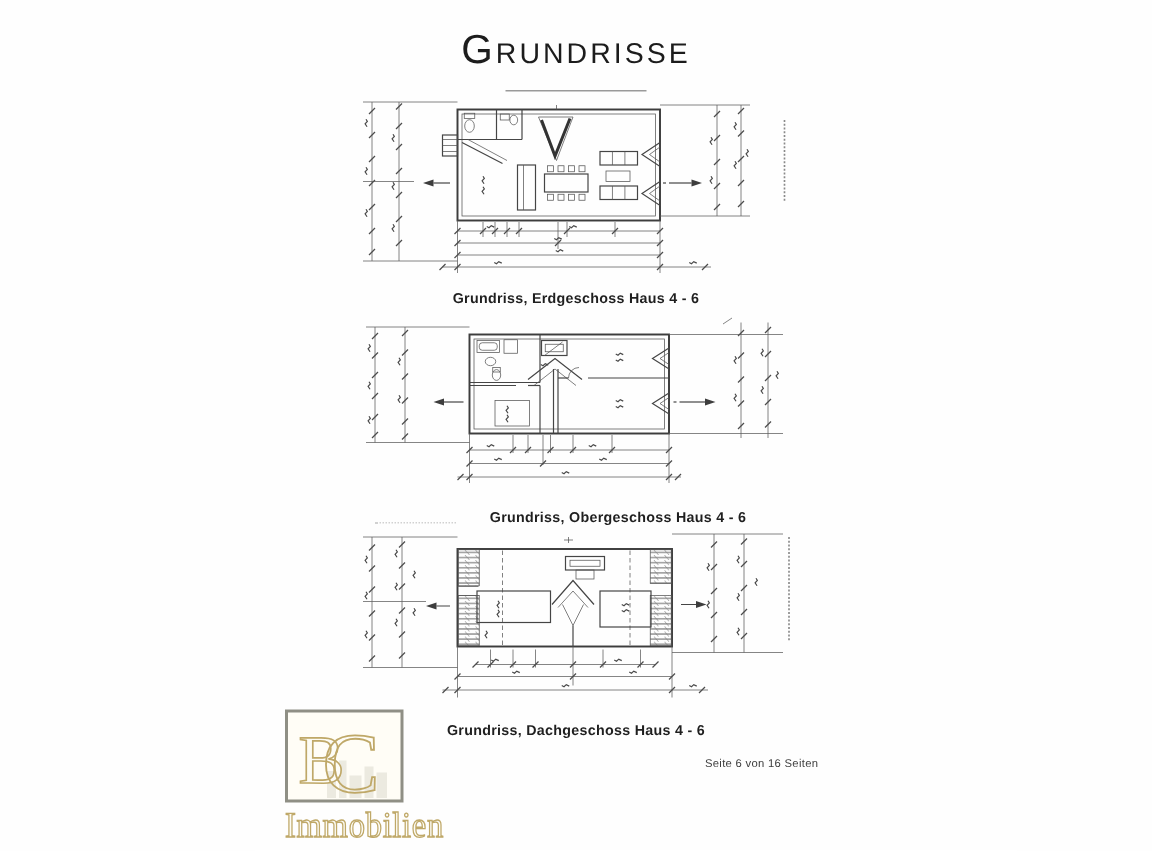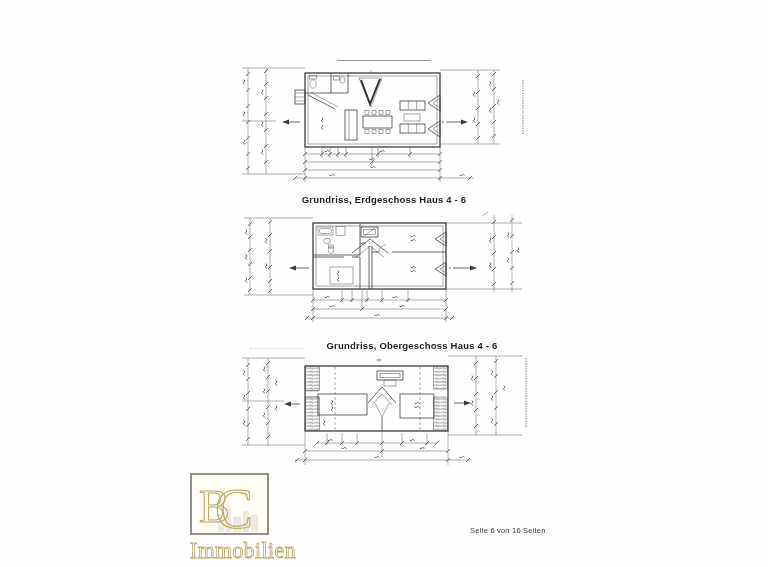--- a/index.html
+++ b/index.html
@@ -10,21 +10,21 @@
          font-family:"Liberation Sans",sans-serif;}
   .title-underline{position:absolute;left:337px;top:60px;width:94px;height:1px;background:#9a9a9a;}
   .caption{position:absolute;left:0;width:768px;text-align:center;font-size:9.5px;
            font-weight:bold;color:#1f1f1f;letter-spacing:.2px;}
   .cap1{top:194px;} .cap2{top:340px;padding-left:28px;} .cap3{top:482px;}
   .plan{position:absolute;}
   .p1{left:232px;top:62px;}
   .p2{left:232px;top:210px;}
   .p3{left:232px;top:353px;}
   .logo{position:absolute;left:188px;top:472px;}
-  .footer{position:absolute;left:470px;top:526px;font-size:7.5px;color:#3d3d3d;letter-spacing:.2px;}
+  .footer{position:absolute;left:470px;top:504px;font-size:7.5px;color:#3d3d3d;letter-spacing:.2px;}
   .smudge{position:absolute;left:250px;top:348px;width:54px;border-top:1px dotted #c7c7c7;opacity:.8;}
   
   svg .w{stroke:#3d3d3d;stroke-width:1.3;fill:none;}
   svg .m{stroke:#454545;stroke-width:.8;fill:none;}
   svg .t{stroke:#555555;stroke-width:.5;fill:none;}
   svg .d{stroke:#5c5c5c;stroke-width:.5;fill:none;}
   svg .f{fill:#3d3d3d;stroke:none;}
   svg .dash{stroke-dasharray:3 2;}
   svg .txtline{stroke:#8a8a8a;stroke-width:1.1;stroke-dasharray:1.4 1.1;fill:none;}
 </style>
@@ -44,20 +44,21 @@
       <g id="numh">
           <path d="M-2.5,0 L-1,0.8 L0.5,-0.6 L2.5,0.4" stroke="#4a4a4a" stroke-width="0.8" fill="none"></path>
         </g>
       <pattern id="rungs" width="14" height="3.4" patternUnits="userSpaceOnUse">
         <path d="M0,1.7 H14" stroke="#555" stroke-width="0.6"></path>
         <path d="M1,0 L4,3.4 M8,0 L11,3.4" stroke="#7a7a7a" stroke-width="0.4"></path>
       </pattern>
     </defs>
   </svg>
 
+  <div class="title">Grundrisse</div>
   <div class="title-underline"></div>
 
   <figure class="plan p1" style="margin:0">
     <svg width="306" height="134" viewBox="0 0 306 134">
 
       <rect class="w" x="73" y="11" width="135" height="74"></rect>
       <rect class="t" x="76" y="14" width="129" height="68"></rect>
 
       <line class="m" x1="73" y1="31" x2="116" y2="31"></line>
       <line class="m" x1="99" y1="11" x2="99" y2="31"></line>
@@ -500,20 +501,21 @@
         <use href="#tick" x="264" y="71"></use>
       <use href="#numv" x="240" y="25"></use>
         <use href="#numv" x="240" y="50"></use>
         <use href="#numv" x="260" y="20"></use>
       <use href="#numv" x="260" y="45"></use>
         <use href="#numv" x="260" y="68"></use>
         <use href="#numv" x="272" y="35"></use>
       <line class="txtline" x1="294" y1="5" x2="294" y2="75"></line>
     </svg>
   </figure>
+  <div class="caption cap3">Grundriss, Dachgeschoss Haus 4 - 6</div>
 
   <div class="logo">
     <svg width="110" height="92" viewBox="0 0 110 92">
       <rect x="3" y="2" width="77" height="60" fill="#fffdf6" stroke="#8f8f85" stroke-width="2"></rect>
 
       <g fill="#e4e2d7" opacity="0.7">
         <rect x="30" y="42" width="6" height="18"></rect>
           <rect x="38" y="35" width="5" height="25"></rect>
         <rect x="45" y="45" width="8" height="15"></rect>
           <rect x="55" y="39" width="6" height="21"></rect>

